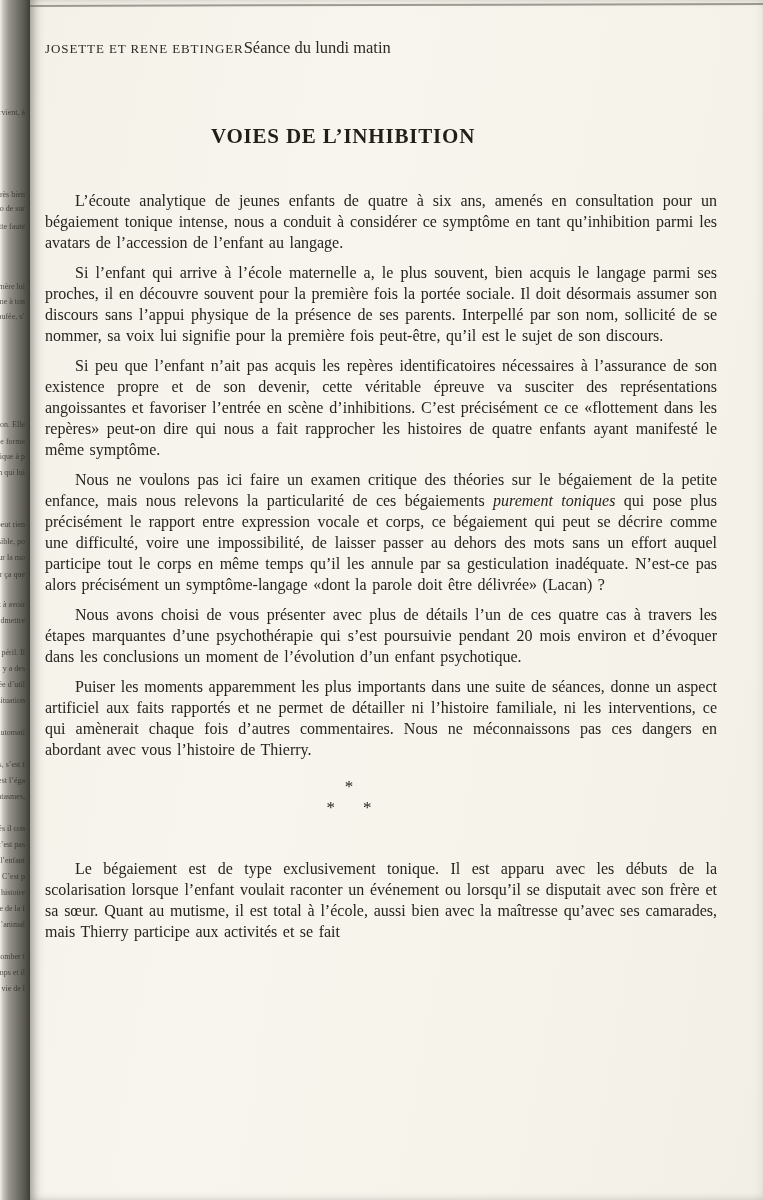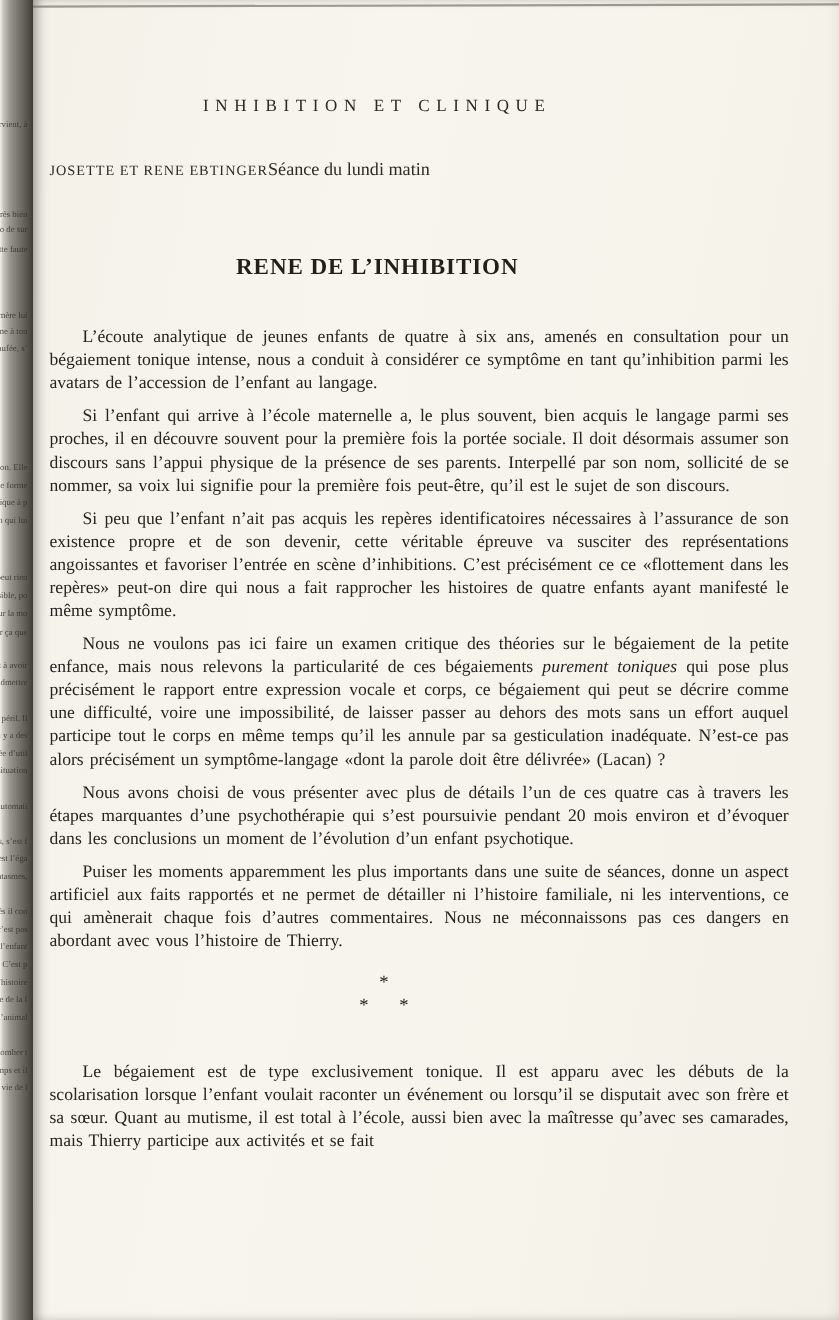--- a/index.html
+++ b/index.html
@@ -166,29 +166,28 @@
         <span class="frag" style="top: 968px;">temps et il</span>
         <span class="frag" style="top: 984px;">a vie de l</span>
       </div>
   </div>
 
   <div class="page">
     <div class="top-edge"></div>
 
     <div class="content">
 
-      <div class="running-header">INHIBITION ET CLINIQUE</div>
 
       <div class="byline">
         <span class="authors">JOSETTE ET RENE EBTINGER</span>
         <span class="session">Séance du lundi matin</span>
       </div>
 
       <div class="title">
-        <div>RENE DE L’INHIBITION</div>
+        <div>VOIES DE L’INHIBITION</div>
       </div>
 
       <div class="body">
           <p class="para"><span class="">L’écoute analytique de jeunes enfants de quatre à six ans, amenés en consultation pour un bégaiement tonique intense, nous a conduit à considérer ce symptôme en tant qu’inhibition parmi les avatars de l’accession de l’enfant au langage.</span></p>
           <p class="para"><span class="">Si l’enfant qui arrive à l’école maternelle a, le plus souvent, bien acquis le langage parmi ses proches, il en découvre souvent pour la première fois la portée sociale. Il doit désormais assumer son discours sans l’appui physique de la présence de ses parents. Interpellé par son nom, sollicité de se nommer, sa voix lui signifie pour la première fois peut-être, qu’il est le sujet de son discours.</span></p>
           <p class="para"><span class="">Si peu que l’enfant n’ait pas acquis les repères identificatoires nécessaires à l’assurance de son existence propre et de son devenir, cette véritable épreuve va susciter des représentations angoissantes et favoriser l’entrée en scène d’inhibitions. C’est précisément ce ce «flottement dans les repères» peut-on dire qui nous a fait rapprocher les histoires de quatre enfants ayant manifesté le même symptôme.</span></p>
           <p class="para"><span class="">Nous ne voulons pas ici faire un examen critique des théories sur le bégaiement de la petite enfance, mais nous relevons la particularité de ces bégaiements </span><span class="em">purement toniques</span><span class=""> qui pose plus précisément le rapport entre expression vocale et corps, ce bégaiement qui peut se décrire comme une difficulté, voire une impossibilité, de laisser passer au dehors des mots sans un effort auquel participe tout le corps en même temps qu’il les annule par sa gesticulation inadéquate. N’est-ce pas alors précisément un symptôme-langage «dont la parole doit être délivrée» (Lacan) ?</span></p>
           <p class="para"><span class="">Nous avons choisi de vous présenter avec plus de détails l’un de ces quatre cas à travers les étapes marquantes d’une psychothérapie qui s’est poursuivie pendant 20 mois environ et d’évoquer dans les conclusions un moment de l’évolution d’un enfant psychotique.</span></p>
           <p class="para"><span class="">Puiser les moments apparemment les plus importants dans une suite de séances, donne un aspect artificiel aux faits rapportés et ne permet de détailler ni l’histoire familiale, ni les interventions, ce qui amènerait chaque fois d’autres commentaires. Nous ne méconnaissons pas ces dangers en abordant avec vous l’histoire de Thierry.</span></p>
         </div>

